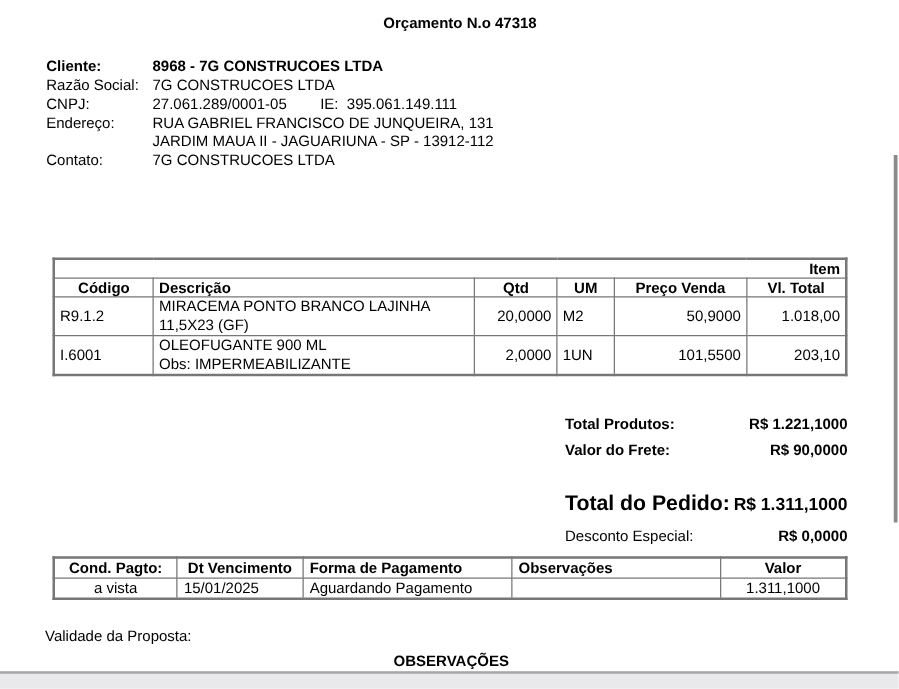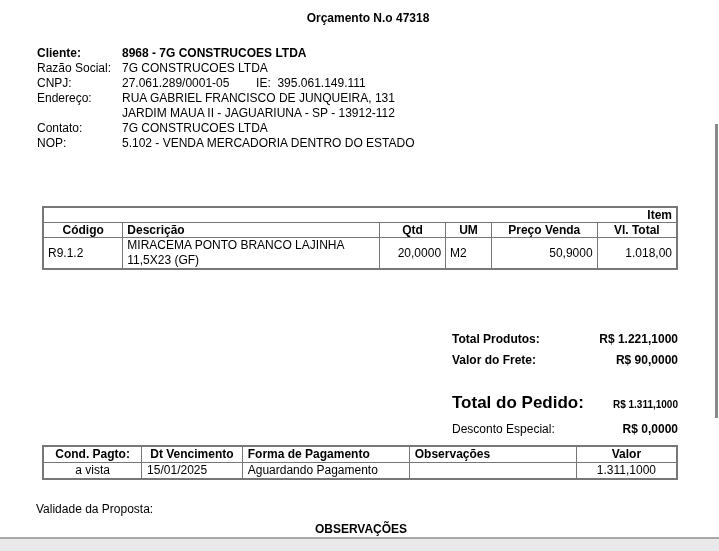--- a/index.html
+++ b/index.html
@@ -28,21 +28,21 @@
   .r { text-align: right; }
   .c { text-align: center; }
 
   .totals { left: 452px; top: 332px; width: 226px; }
   .totals .trow { display: flex; justify-content: space-between; align-items: baseline; }
   .totals .t1 { height: 21px; font-weight: bold; font-size: 12px; }
   .totals .t3 { height: 19px; font-size: 12px; }
   .totals .t3 .v { font-weight: bold; margin-top: 48px; }
   .totals .t1 .v { font-weight: bold; }
   .totals .big { font-size: 17px; font-weight: bold; }
-  .totals .big .v { font-size: 10px; }
+  .totals .big .v { font-size: 14px; }
 
   .pay { left: 42px; top: 445px; width: 636px; border: 2px solid #777; }
   .pay td, .pay th { border: 1px solid #777; padding: 0 5px; height: 15px; line-height: 15px; margin-left: 44px; }
   .pay th { font-weight: bold; }
 
   .validade { left: 36px; top: 502px; font-size: 12px; }
   .obs-title { left: 0; width: 722px; top: 522px; text-align: center; font-weight: bold; font-size: 12px; }
   .bottom-bar { left: 0; top: 537px; width: 719px; height: 14px; background: #e9e9eb; border-top: 2px solid #a8a8a8; }
   .scrollbar { left: 715px; top: 124px; width: 3px; height: 294px; background: #8a8a8a; }
 </style>
@@ -69,24 +69,20 @@
       <span class="val">RUA GABRIEL FRANCISCO DE JUNQUEIRA, 131</span>
     </div>
   <div class="row">
       <span class="lbl"></span>
       <span class="val">JARDIM MAUA II - JAGUARIUNA - SP - 13912-112</span>
     </div>
   <div class="row">
       <span class="lbl">Contato:</span>
       <span class="val">7G CONSTRUCOES LTDA</span>
     </div>
-  <div class="row">
-      <span class="lbl">NOP:</span>
-      <span class="val">5.102 - VENDA MERCADORIA DENTRO DO ESTADO</span>
-    </div>
 </div>
 
 <table class="abs items">
   <colgroup>
     <col style="width:80px">
       <col style="width:258px">
       <col style="width:66px">
       <col style="width:46px">
       <col style="width:106px">
       <col style="width:80px">
@@ -106,20 +102,31 @@
   <tr>
     <td>R9.1.2</td>
     <td>
           <div>MIRACEMA PONTO BRANCO LAJINHA</div>
           <div>11,5X23 (GF)</div>
         </td>
     <td class="r">20,0000</td>
     <td>M2</td>
     <td class="r">50,9000</td>
     <td class="r">1.018,00</td>
+  </tr>
+  <tr>
+    <td>I.6001</td>
+    <td>
+          <div>OLEOFUGANTE 900 ML</div>
+          <div>Obs: IMPERMEABILIZANTE</div>
+        </td>
+    <td class="r">2,0000</td>
+    <td>1UN</td>
+    <td class="r">101,5500</td>
+    <td class="r">203,10</td>
   </tr>
 </tbody>
   </table>
 
 <div class="abs totals">
   <div class="trow t1">
     <span>Total Produtos:</span>
     <span class="v">R$ 1.221,1000</span>
   </div>
   <div class="trow t1">

